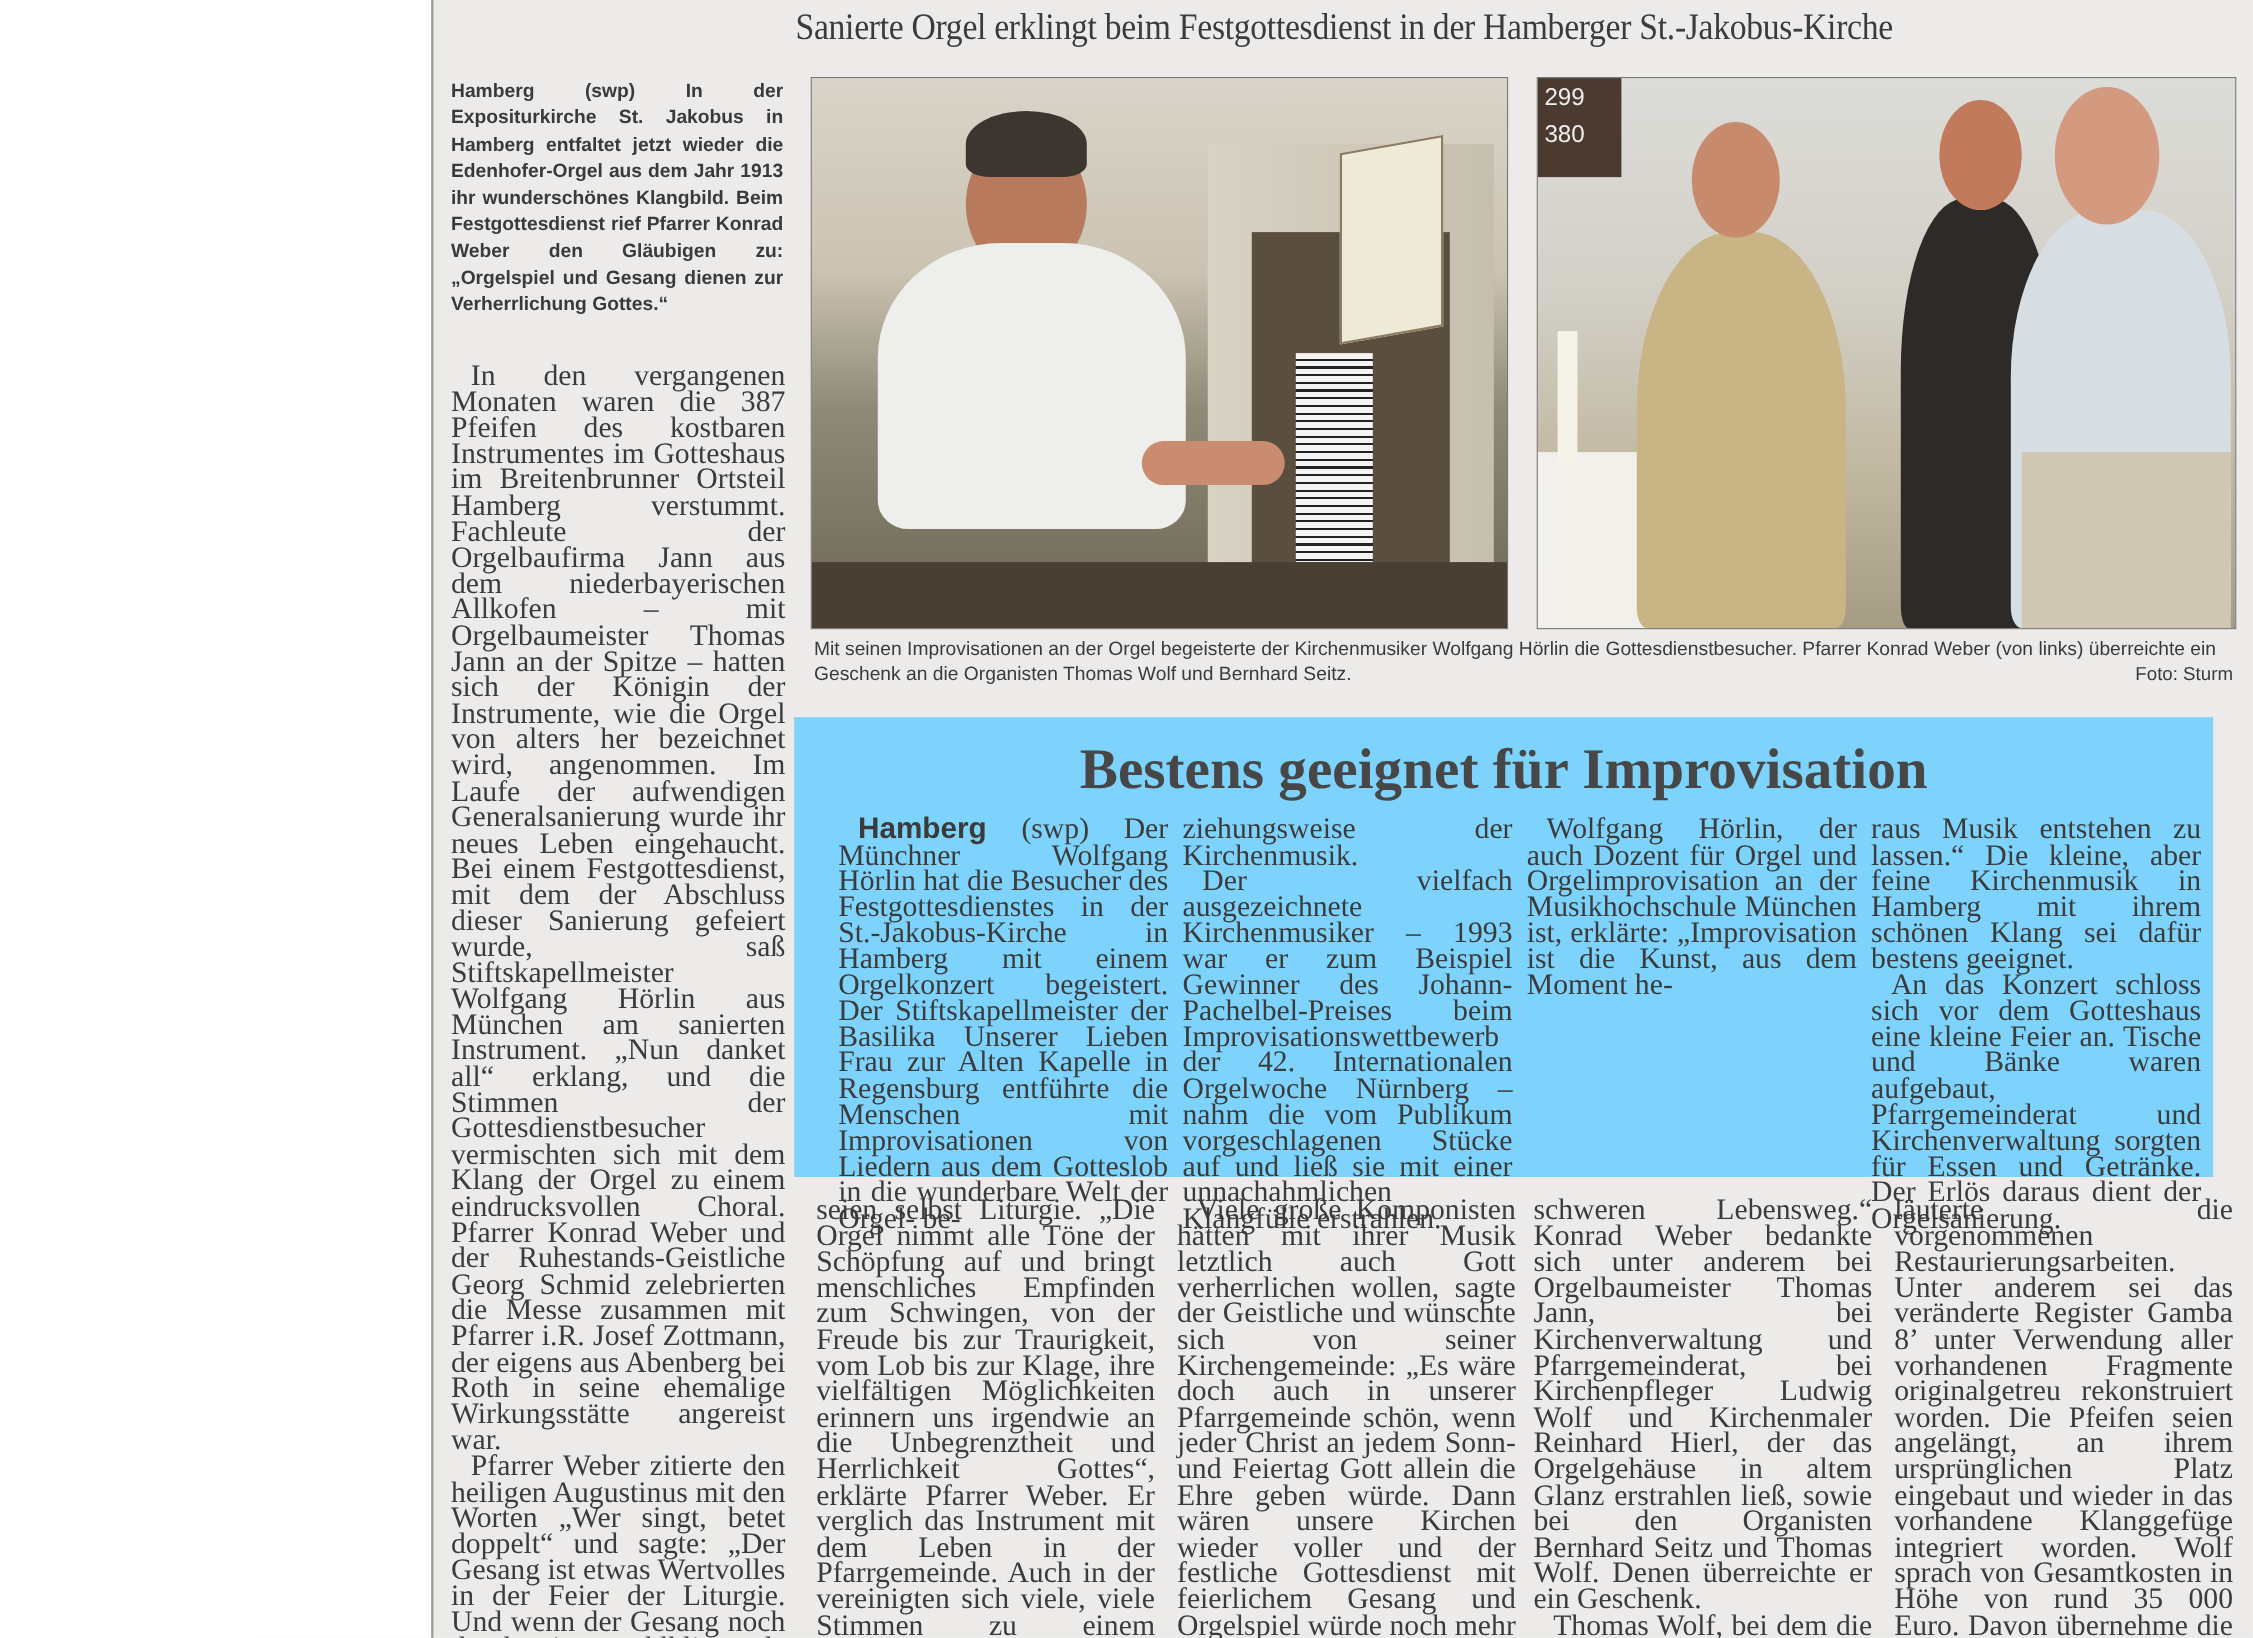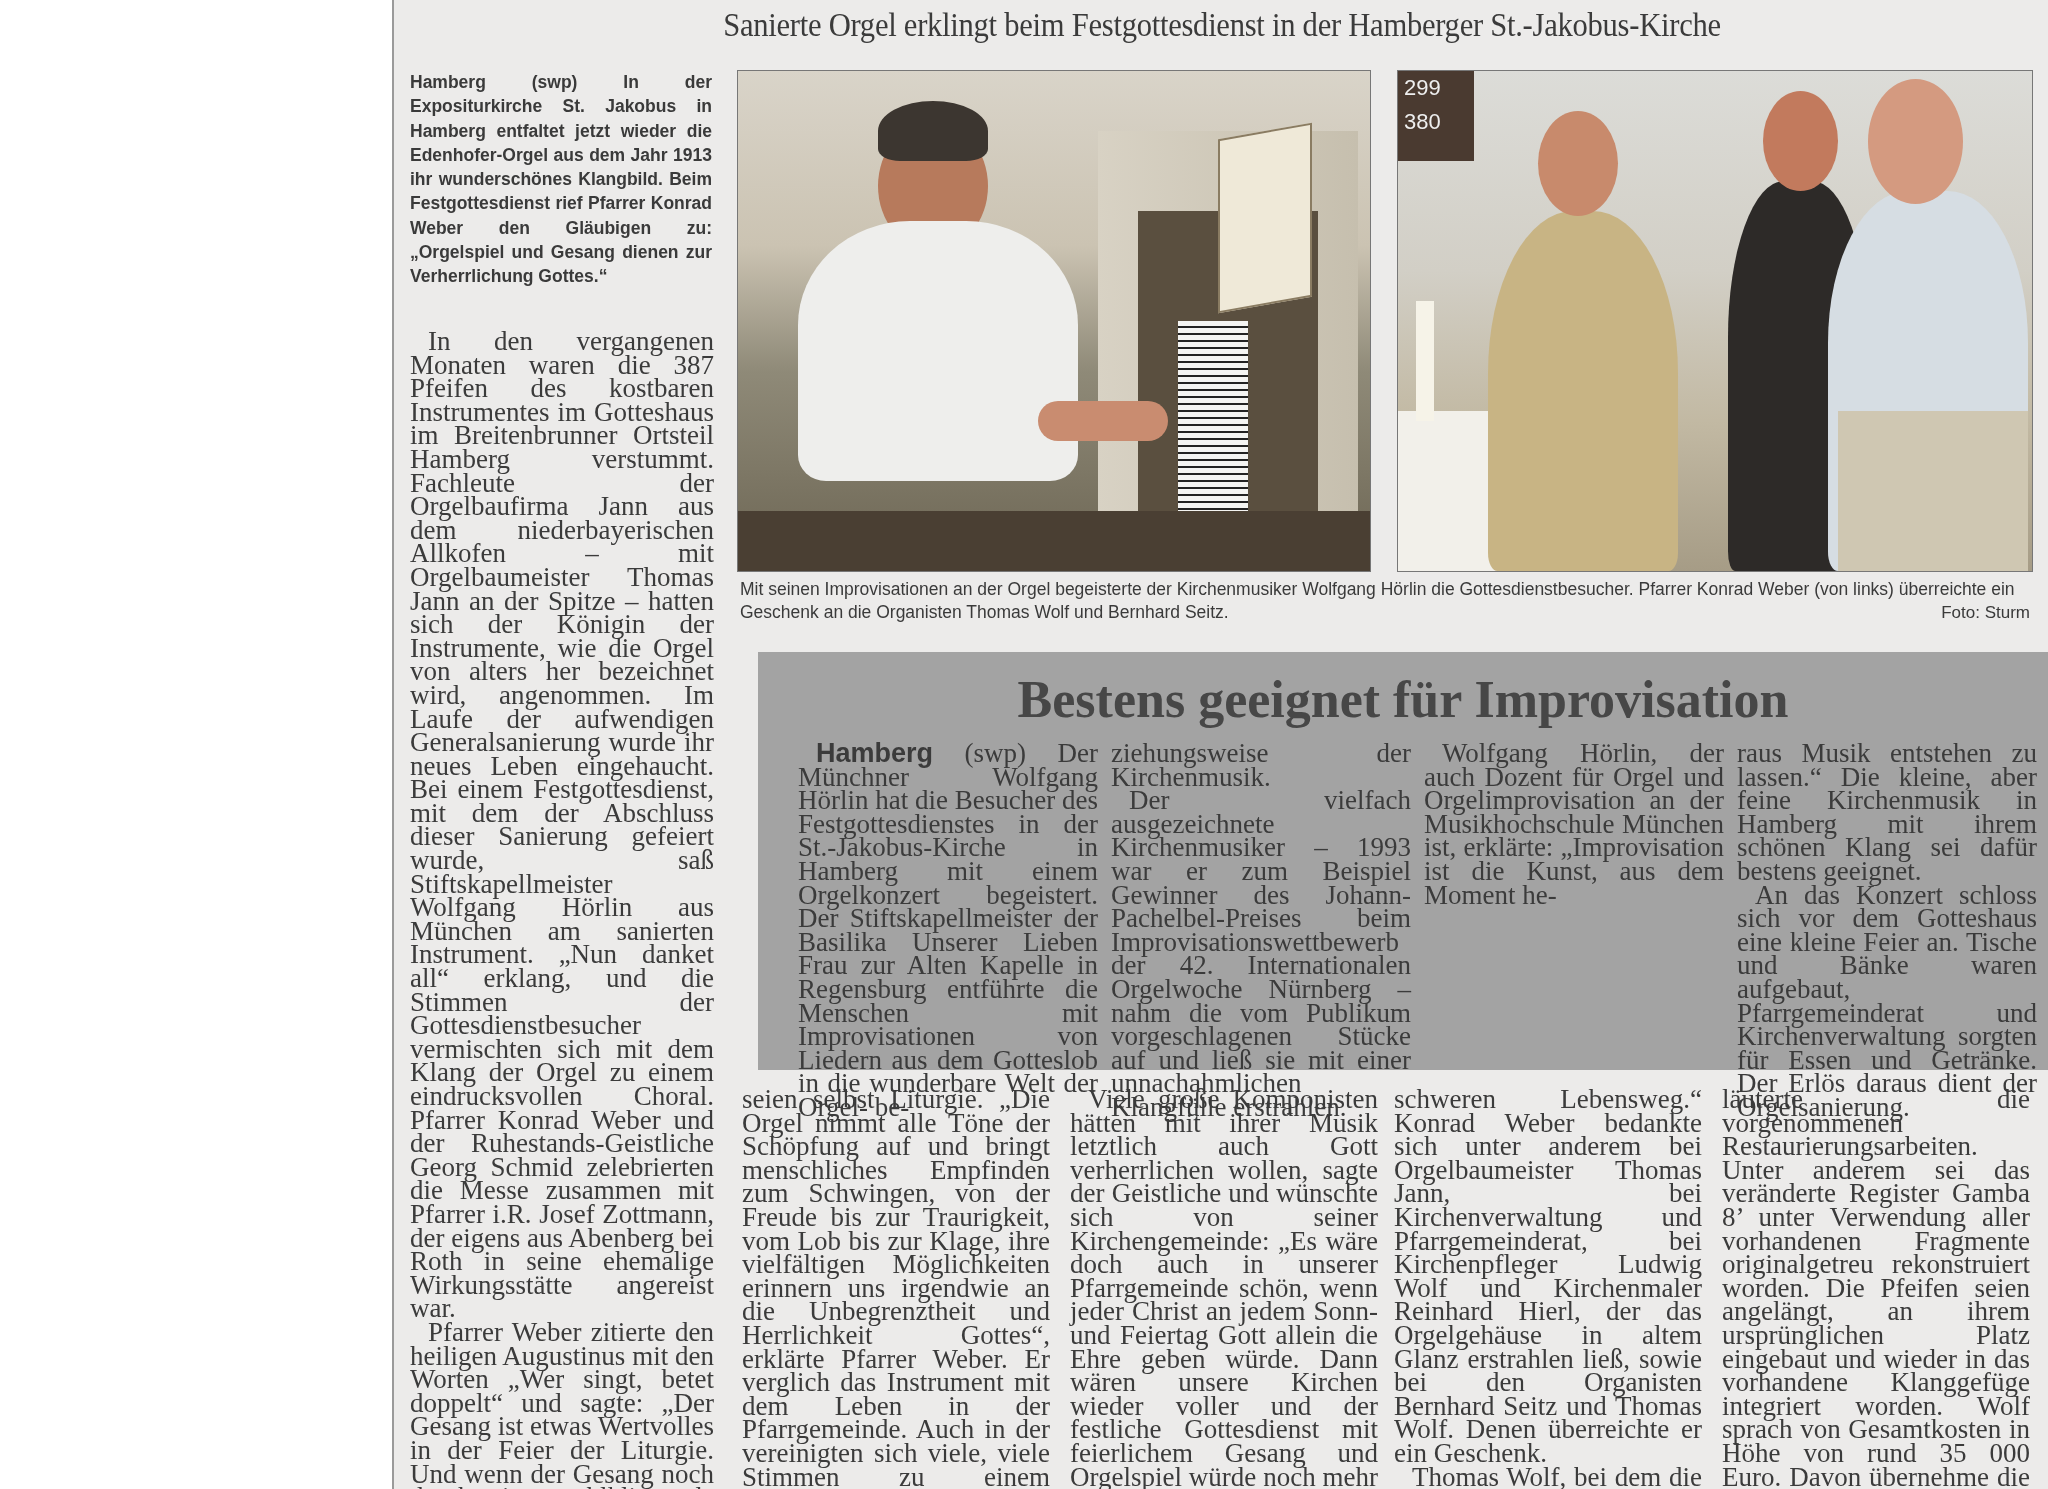--- a/index.html
+++ b/index.html
@@ -11,21 +11,21 @@
   .col { font-family:"Liberation Serif", serif; font-size:27px; line-height:23.6px; text-align:justify; color:#3b3b3b; hyphens:manual; }
   .col p { margin:0; text-indent:18px; }
   .col p.noindent { text-indent:0; }
   .leftcol { left:16px; top:330px; width:304px; }
   .photo { top:70px; height:500px; border:1px solid #777; overflow:hidden; }
   .photo1 { left:343px; width:632px; background:linear-gradient(180deg,#d9d4c9 0%,#cbc3b2 35%,#8f8a78 60%,#6c6553 100%); }
   .photo2 { left:1003px; width:634px; background:linear-gradient(180deg,#dcdcd8 0%,#d2cfc6 40%,#c2b9a3 70%,#a69c86 100%); }
   .caption { left:346px; top:578px; width:1290px; font-family:"Liberation Sans", sans-serif; font-size:17.5px; line-height:23px; color:#3a3a3a; }
   .caption b { font-weight:normal; }
   .credit { position:absolute; right:0; top:23px; font-size:17px; }
-  .box { left:364px; top:652px; width:1290px; height:418px; background:#a3a3a3; }
+  .box { left:328px; top:652px; width:1290px; height:418px; background:#7dd3fc; }
   .boxhead { left:0; top:18px; width:1290px; text-align:center; font-family:"Liberation Serif", serif; font-weight:bold; font-size:52px; color:#474747; }
   .bcol { top:90px; width:300px; }
   .bottom { top:1088px; width:308px; }
   .dateline { font-family:"Liberation Sans", sans-serif; font-weight:bold; }
   
   .shape { position:absolute; }
 </style>
 </head>
 <body>
 

